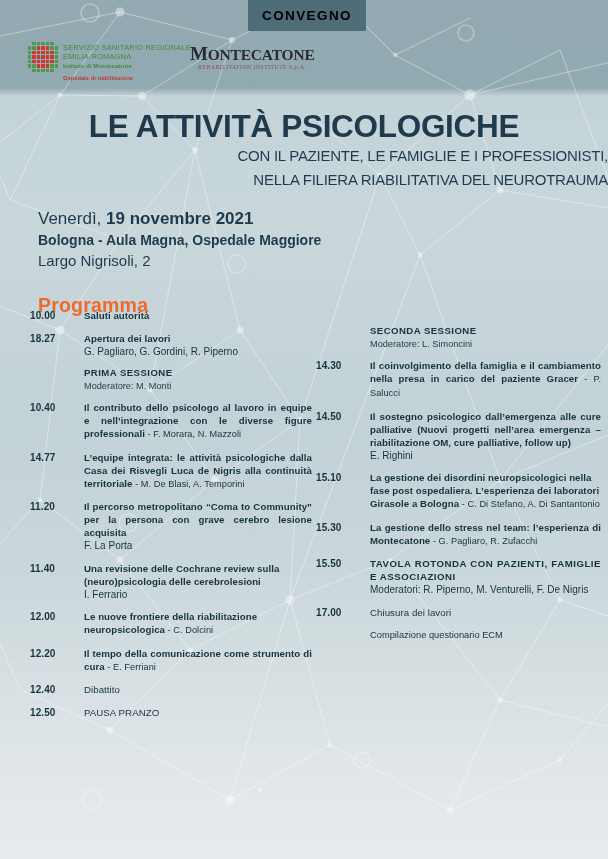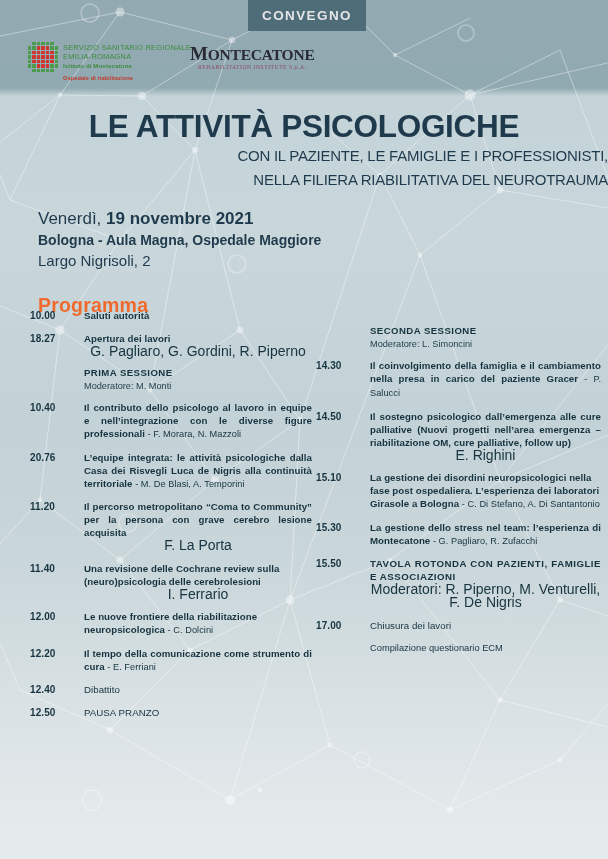--- a/index.html
+++ b/index.html
@@ -40,21 +40,21 @@
   }
 
   
   .convegno-tab {
     position: absolute;
     top: 0;
     left: 248px;
     width: 118px;
     height: 31px;
     background: #4e6d79;
-    color: #e5e5e5;
+    color: #000000;
     font-size: 13.5px;
     font-weight: bold;
     letter-spacing: 1.4px;
     display: flex;
     align-items: center;
     justify-content: center;
   }
 
   .logos {
     position: absolute;
@@ -217,23 +217,22 @@
   }
   .entry-title.justify { text-align: justify; }
   .entry-title.caps { letter-spacing: 0.5px; }
   .entry-title.plain { font-weight: normal; }
   .entry-speaker {
     font-size: 9.2px;
     font-weight: normal;
     line-height: 13px;
   }
   .entry-speaker-block {
-    font-size: 14px;
+    font-size: 10px;
     line-height: 13px;
-    text-align: center;
   }
 
   .tail-note {
     padding-left: 54px;
     font-size: 9.3px;
     line-height: 13px;
     margin-top: 10px;
   }
 </style>
 </head>
@@ -440,21 +439,21 @@
     </div>
 
     <div class="entry">
       <div class="entry-time">10.40</div>
       <div class="entry-body">
         <div class="entry-title justify"><span>Il contributo dello psicologo al lavoro in equipe e nell’integrazione con le diverse figure professionali</span><span class="entry-speaker"> - F. Morara, N. Mazzoli</span></div>
       </div>
     </div>
 
     <div class="entry">
-      <div class="entry-time">20.76</div>
+      <div class="entry-time">14.77</div>
       <div class="entry-body">
         <div class="entry-title justify"><span>L’equipe integrata: le attività psicologiche dalla Casa dei Risvegli Luca de Nigris alla continuità territoriale</span><span class="entry-speaker"> - M. De Blasi, A. Temporini</span></div>
       </div>
     </div>
 
     <div class="entry">
       <div class="entry-time">11.20</div>
       <div class="entry-body">
         <div class="entry-title justify">Il percorso metropolitano “Coma to Community” per la persona con grave cerebro lesione acquisita</div>
         <div class="entry-speaker-block">F. La Porta</div>

